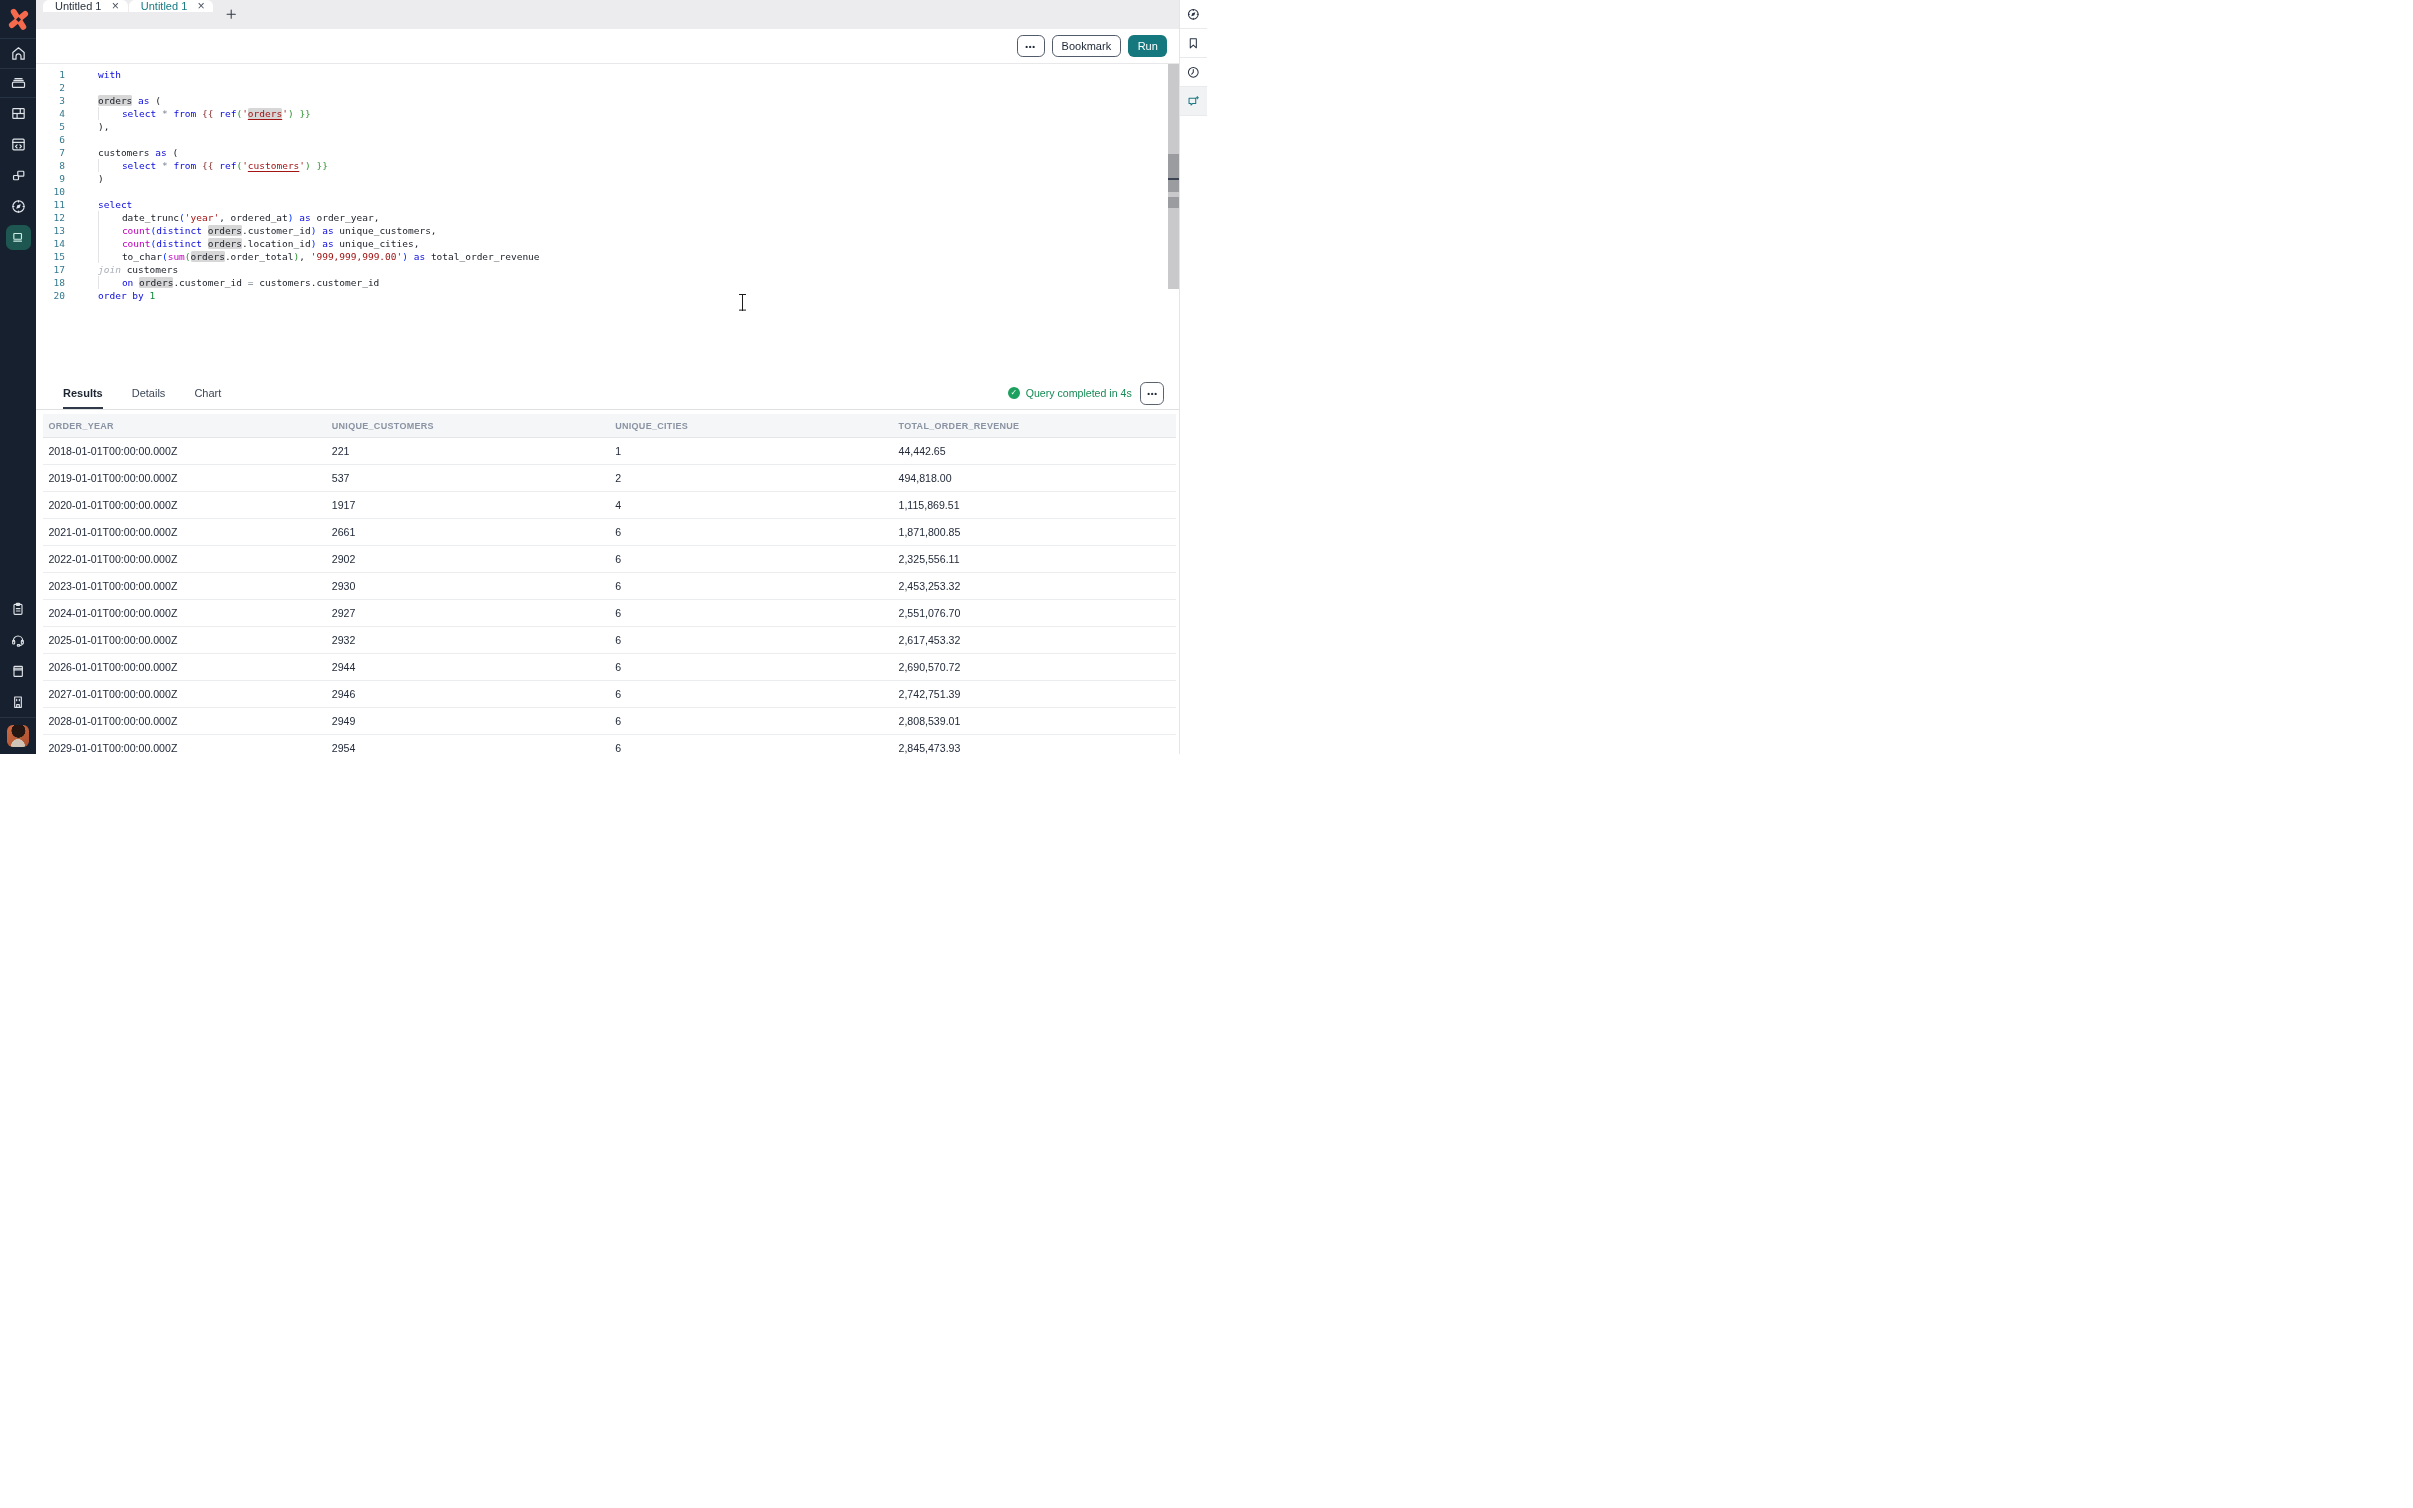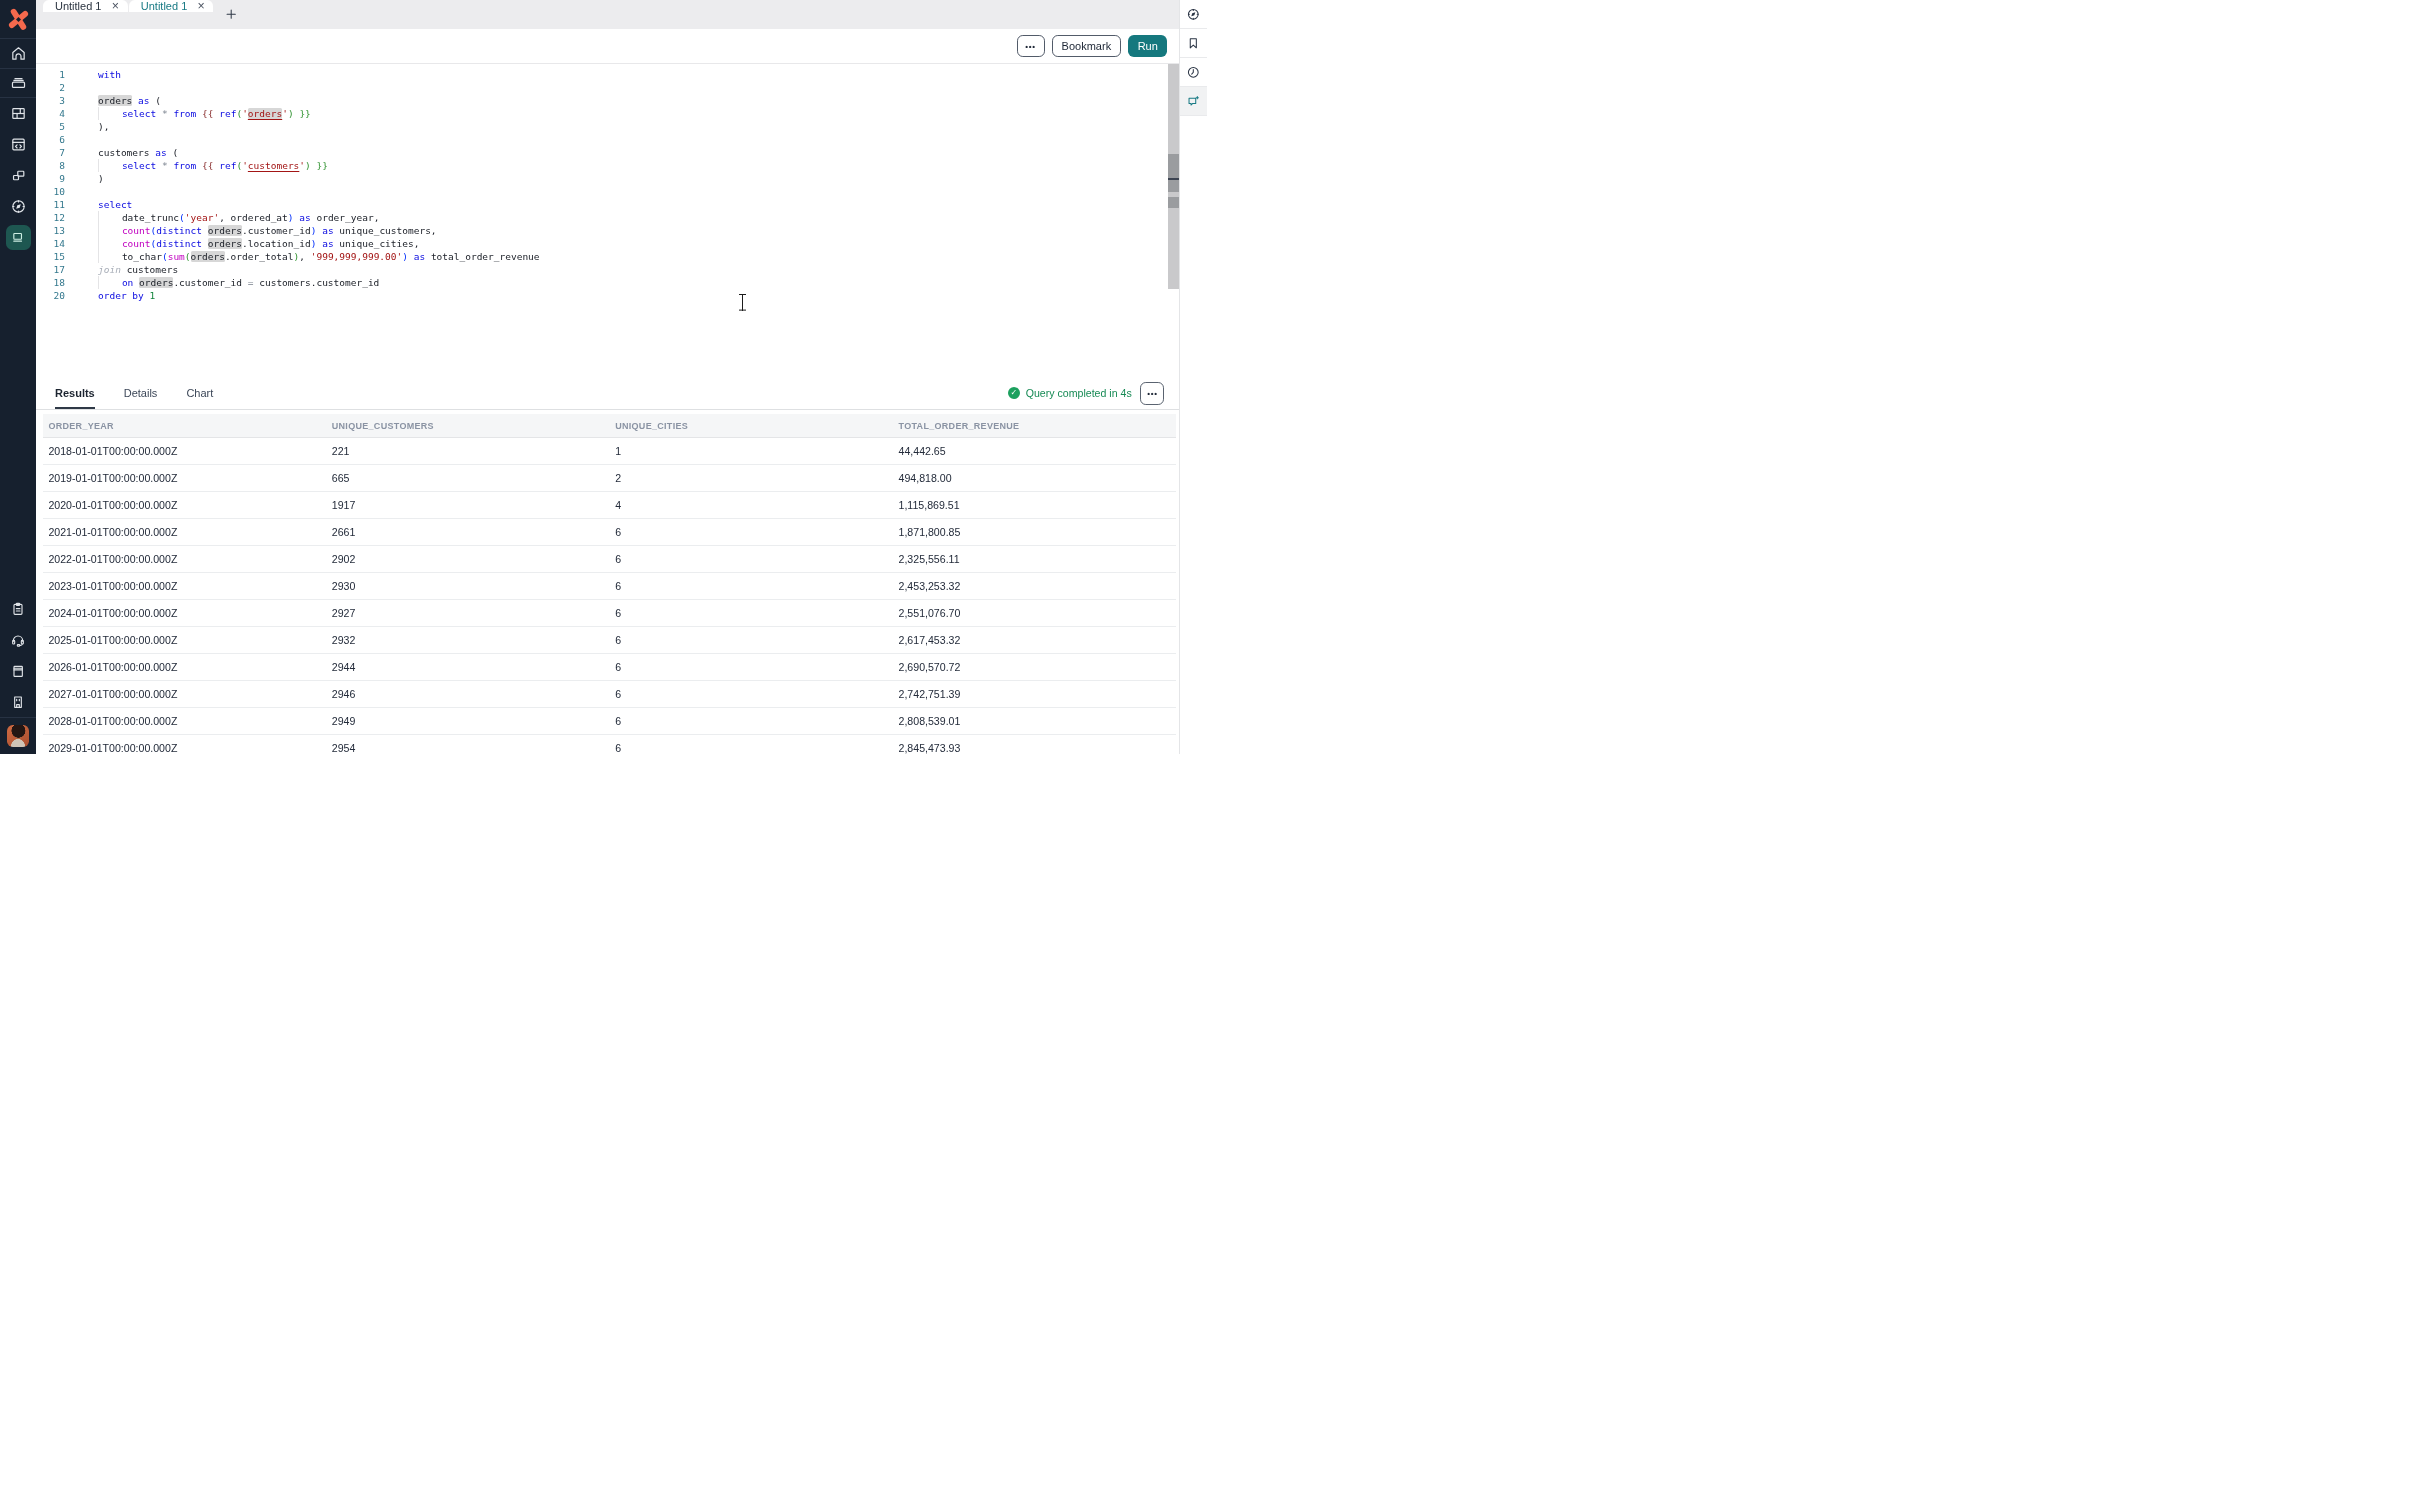--- a/index.html
+++ b/index.html
@@ -250,21 +250,21 @@
         </div>
       <div class="vtrack"></div>
       <div class="vthumb"></div>
       <div class="vmark"></div>
       <div class="vthumb2"></div>
       <div class="ibeam"></div>
     </div>
 
     <div class="results">
       <div class="rtabs">
-        <div style="display:flex;height:100%;">
+        <div style="display:flex;height:100%;margin-left:8px;">
             <div class="rtab active">Results</div>
             <div class="rtab">Details</div>
             <div class="rtab">Chart</div>
           </div>
         <div class="rstatus">
           <span class="check-circle">✓</span>
           <span>Query completed in 4s</span>
         </div>
         <button class="rmore">•••</button>
       </div>
@@ -277,21 +277,21 @@
           </div>
         <div class="tbody" id="tbody">
             <div class="trow">
               <div class="td">2018-01-01T00:00:00.000Z</div>
               <div class="td">221</div>
               <div class="td">1</div>
               <div class="td">44,442.65</div>
             </div>
             <div class="trow">
               <div class="td">2019-01-01T00:00:00.000Z</div>
-              <div class="td">665</div>
+              <div class="td">537</div>
               <div class="td">2</div>
               <div class="td">494,818.00</div>
             </div>
             <div class="trow">
               <div class="td">2020-01-01T00:00:00.000Z</div>
               <div class="td">1917</div>
               <div class="td">4</div>
               <div class="td">1,115,869.51</div>
             </div>
             <div class="trow">

